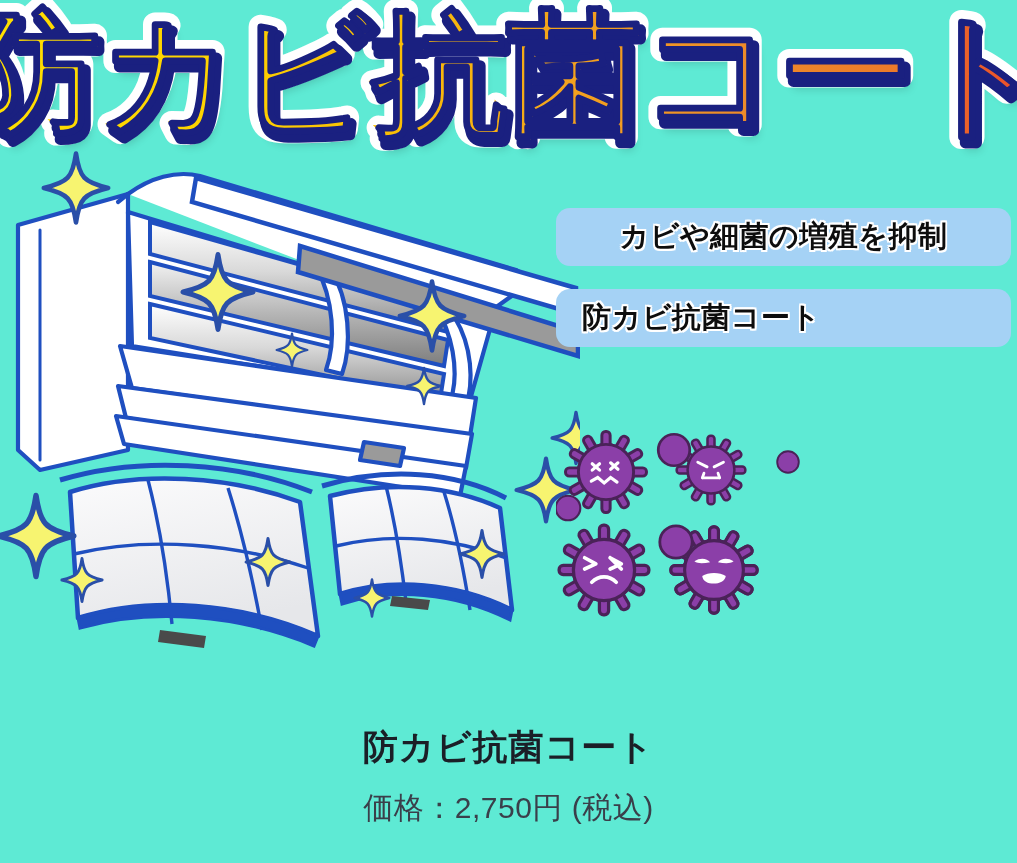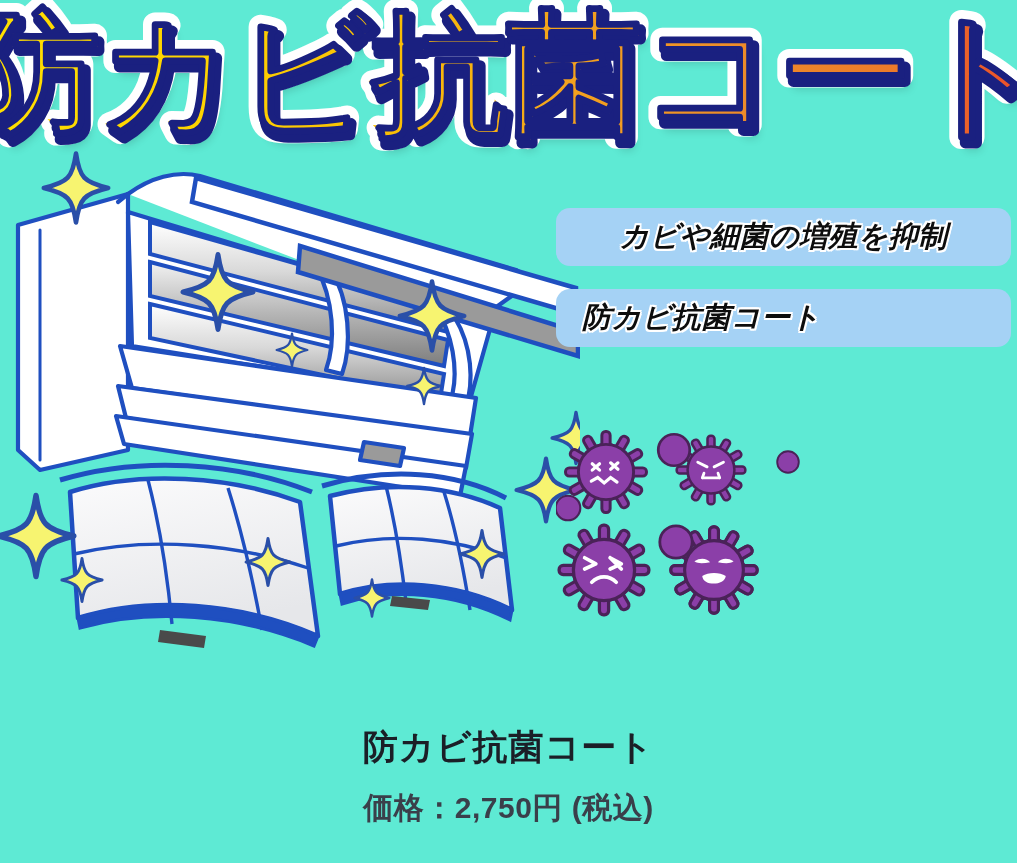--- a/index.html
+++ b/index.html
@@ -65,21 +65,20 @@
     white-space: nowrap;
     text-shadow:
       -1.6px -1.6px 0 #ffffff,
        1.6px -1.6px 0 #ffffff,
       -1.6px  1.6px 0 #ffffff,
        1.6px  1.6px 0 #ffffff,
        0 -1.8px 0 #ffffff,
        0  1.8px 0 #ffffff,
       -1.8px 0 0 #ffffff,
        1.8px 0 0 #ffffff;
-    font-style: italic;
   }
   .badge--center { justify-content: center; }
   .badge--left   { justify-content: flex-start; }
 
   
   .germs {
     position: absolute;
     left: 556px;
     top: 430px;
     width: 260px;
@@ -98,21 +97,21 @@
   .product-title {
     font-size: 35px;
     font-weight: bold;
     color: #1b1f27;
     letter-spacing: 1px;
     margin: 0 0 22px 0;
     line-height: 1.2;
   }
   .product-price {
     font-size: 30px;
-    font-weight: bold;
+    font-weight: normal;
     color: #3a3f4a;
     letter-spacing: 0.5px;
     margin: 0;
     line-height: 1.2;
   }
 </style>
 </head>
 <body>
 
 <div id="page">

